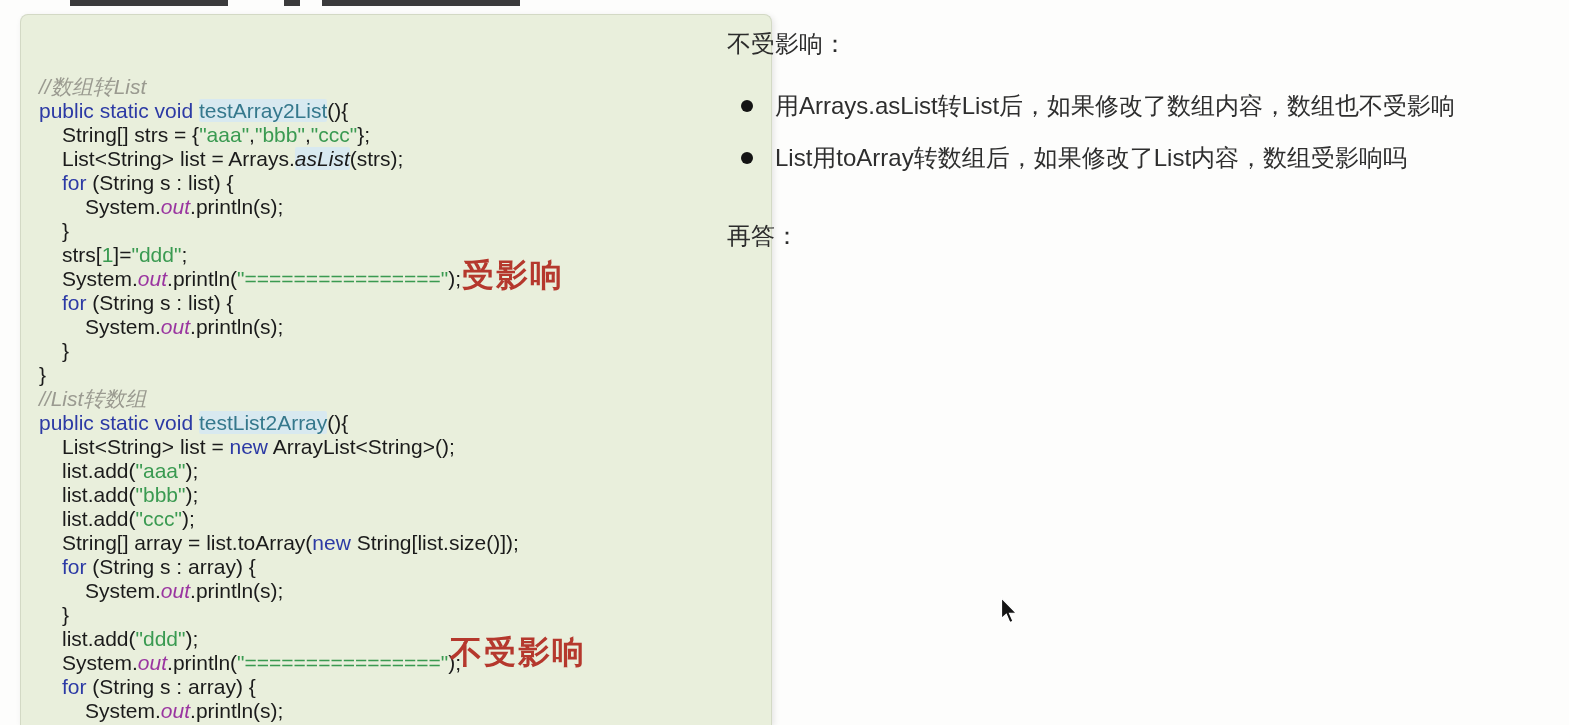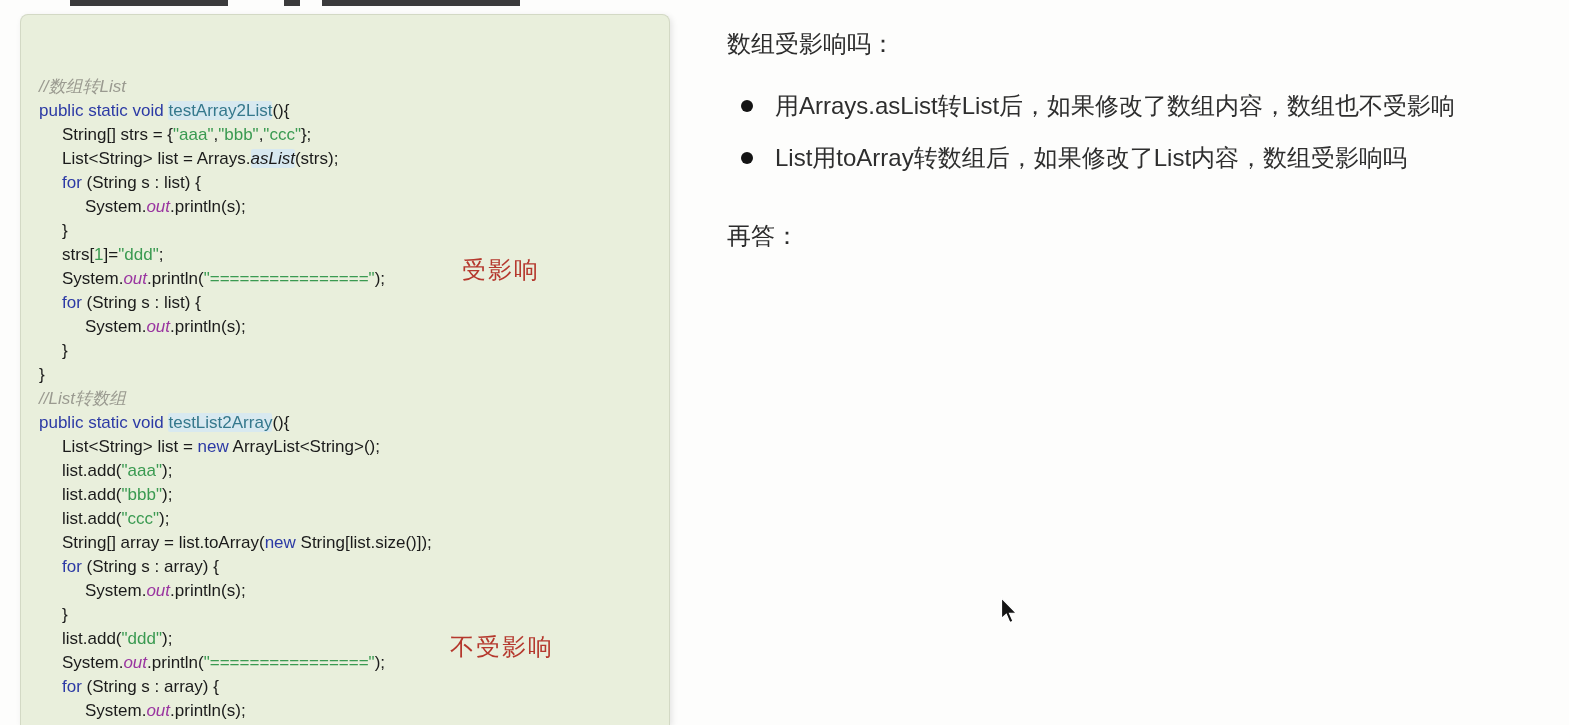--- a/index.html
+++ b/index.html
@@ -12,44 +12,44 @@
     color:var(--text,#2e2e2e);
   }
   
   .top-frag{position:absolute;top:0;height:6px;background:#3b3b3c;}
   #frag1{left:70px;width:158px;}
   #frag2{left:284px;width:16px;}
   #frag3{left:322px;width:198px;}
 
   
   .code-panel{
-    position:absolute;left:20px;top:14px;width:650px;height:711px;
+    position:absolute;left:20px;top:14px;width:752px;height:711px;
     background:var(--code-bg,#e9efdc);
     border:1px solid #d3d9c5;border-bottom:none;
     border-radius:8px 8px 0 0;
     box-shadow:2px 2px 6px rgba(0,0,0,0.10);
     box-sizing:border-box;
     padding:12px 0 0 18px;
     overflow:hidden;
-    font-size:17px;line-height:24px;color:#1b1b1b;
+    font-size:21px;line-height:24px;color:#1b1b1b;
     white-space:pre;
   }
   .code-line{white-space:pre;}
   .tok-k{color:var(--keyword,#2c3aa5);}
   .tok-s{color:var(--string,#3a9a51);}
   .tok-n{color:var(--string,#3a9a51);}
   .tok-c{color:var(--comment,#9a9a90);font-style:italic;}
   .tok-o{color:var(--out,#9a35a0);font-style:italic;}
   .tok-m{color:var(--method,#35788c);background:var(--method-hl,#d8e9f0);border-radius:2px;}
   .tok-i{font-style:italic;background:var(--method-hl,#d8e9f0);border-radius:2px;}
 
   
   .ann{
     position:absolute;color:var(--red,#b5382d);
-    font-size:24px;font-weight:normal;letter-spacing:2px;
+    font-size:32px;font-weight:bold;letter-spacing:2px;
   }
   #ann-affected{left:462px;top:254px;}
   #ann-not-affected{left:450px;top:631px;}
 
   
   .right-panel{position:absolute;left:727px;top:28px;width:810px;}
   .rp-header{font-size:24px;line-height:32px;color:#2c2c2c;margin:0;font-weight:normal;}
   ul.blist{list-style:none;margin:0;padding:0;}
   #question-list{margin-top:28px;}
   .q-item,.a-item{display:flex;align-items:flex-start;}
@@ -73,21 +73,21 @@
 <div class="top-frag" id="frag3"></div>
 
 <div class="code-panel">
   <div><div class="code-line" style="padding-left: 0px;"><span class="tok-c">//数组转List</span></div><div class="code-line" style="padding-left: 0px;"><span class="tok-k">public static void </span><span class="tok-m">testArray2List</span><span class="tok-p">(){</span></div><div class="code-line" style="padding-left: 23px;"><span class="tok-p">String[] strs = {</span><span class="tok-s">"aaa"</span><span class="tok-p">,</span><span class="tok-s">"bbb"</span><span class="tok-p">,</span><span class="tok-s">"ccc"</span><span class="tok-p">};</span></div><div class="code-line" style="padding-left: 23px;"><span class="tok-p">List&lt;String&gt; list = Arrays.</span><span class="tok-i">asList</span><span class="tok-p">(strs);</span></div><div class="code-line" style="padding-left: 23px;"><span class="tok-k">for</span><span class="tok-p"> (String s : list) {</span></div><div class="code-line" style="padding-left: 46px;"><span class="tok-p">System.</span><span class="tok-o">out</span><span class="tok-p">.println(s);</span></div><div class="code-line" style="padding-left: 23px;"><span class="tok-p">}</span></div><div class="code-line" style="padding-left: 23px;"><span class="tok-p">strs[</span><span class="tok-n">1</span><span class="tok-p">]=</span><span class="tok-s">"ddd"</span><span class="tok-p">;</span></div><div class="code-line" style="padding-left: 23px;"><span class="tok-p">System.</span><span class="tok-o">out</span><span class="tok-p">.println(</span><span class="tok-s">"================"</span><span class="tok-p">);</span></div><div class="code-line" style="padding-left: 23px;"><span class="tok-k">for</span><span class="tok-p"> (String s : list) {</span></div><div class="code-line" style="padding-left: 46px;"><span class="tok-p">System.</span><span class="tok-o">out</span><span class="tok-p">.println(s);</span></div><div class="code-line" style="padding-left: 23px;"><span class="tok-p">}</span></div><div class="code-line" style="padding-left: 0px;"><span class="tok-p">}</span></div><div class="code-line" style="padding-left: 0px;"><span class="tok-c">//List转数组</span></div><div class="code-line" style="padding-left: 0px;"><span class="tok-k">public static void </span><span class="tok-m">testList2Array</span><span class="tok-p">(){</span></div><div class="code-line" style="padding-left: 23px;"><span class="tok-p">List&lt;String&gt; list = </span><span class="tok-k">new</span><span class="tok-p"> ArrayList&lt;String&gt;();</span></div><div class="code-line" style="padding-left: 23px;"><span class="tok-p">list.add(</span><span class="tok-s">"aaa"</span><span class="tok-p">);</span></div><div class="code-line" style="padding-left: 23px;"><span class="tok-p">list.add(</span><span class="tok-s">"bbb"</span><span class="tok-p">);</span></div><div class="code-line" style="padding-left: 23px;"><span class="tok-p">list.add(</span><span class="tok-s">"ccc"</span><span class="tok-p">);</span></div><div class="code-line" style="padding-left: 23px;"><span class="tok-p">String[] array = list.toArray(</span><span class="tok-k">new</span><span class="tok-p"> String[list.size()]);</span></div><div class="code-line" style="padding-left: 23px;"><span class="tok-k">for</span><span class="tok-p"> (String s : array) {</span></div><div class="code-line" style="padding-left: 46px;"><span class="tok-p">System.</span><span class="tok-o">out</span><span class="tok-p">.println(s);</span></div><div class="code-line" style="padding-left: 23px;"><span class="tok-p">}</span></div><div class="code-line" style="padding-left: 23px;"><span class="tok-p">list.add(</span><span class="tok-s">"ddd"</span><span class="tok-p">);</span></div><div class="code-line" style="padding-left: 23px;"><span class="tok-p">System.</span><span class="tok-o">out</span><span class="tok-p">.println(</span><span class="tok-s">"================"</span><span class="tok-p">);</span></div><div class="code-line" style="padding-left: 23px;"><span class="tok-k">for</span><span class="tok-p"> (String s : array) {</span></div><div class="code-line" style="padding-left: 46px;"><span class="tok-p">System.</span><span class="tok-o">out</span><span class="tok-p">.println(s);</span></div><div class="code-line" style="padding-left: 23px;"></div></div>
 </div>
 
 <div class="ann" id="ann-affected">受影响</div>
 <div class="ann" id="ann-not-affected">不受影响</div>
 
 <div class="right-panel">
-  <h2 class="rp-header" id="question-header">数组受影响吗：</h2>
+  <h2 class="rp-header" id="question-header">不受影响：</h2>
   <ul class="blist" id="question-list">
       <li class="q-item">
         <span class="dot"></span>
         <span class="li-text">用Arrays.asList转List后，如果修改了数组内容，数组也不受影响</span>
       </li>
       <li class="q-item">
         <span class="dot"></span>
         <span class="li-text">List用toArray转数组后，如果修改了List内容，数组受影响吗</span>
       </li>
     </ul>

